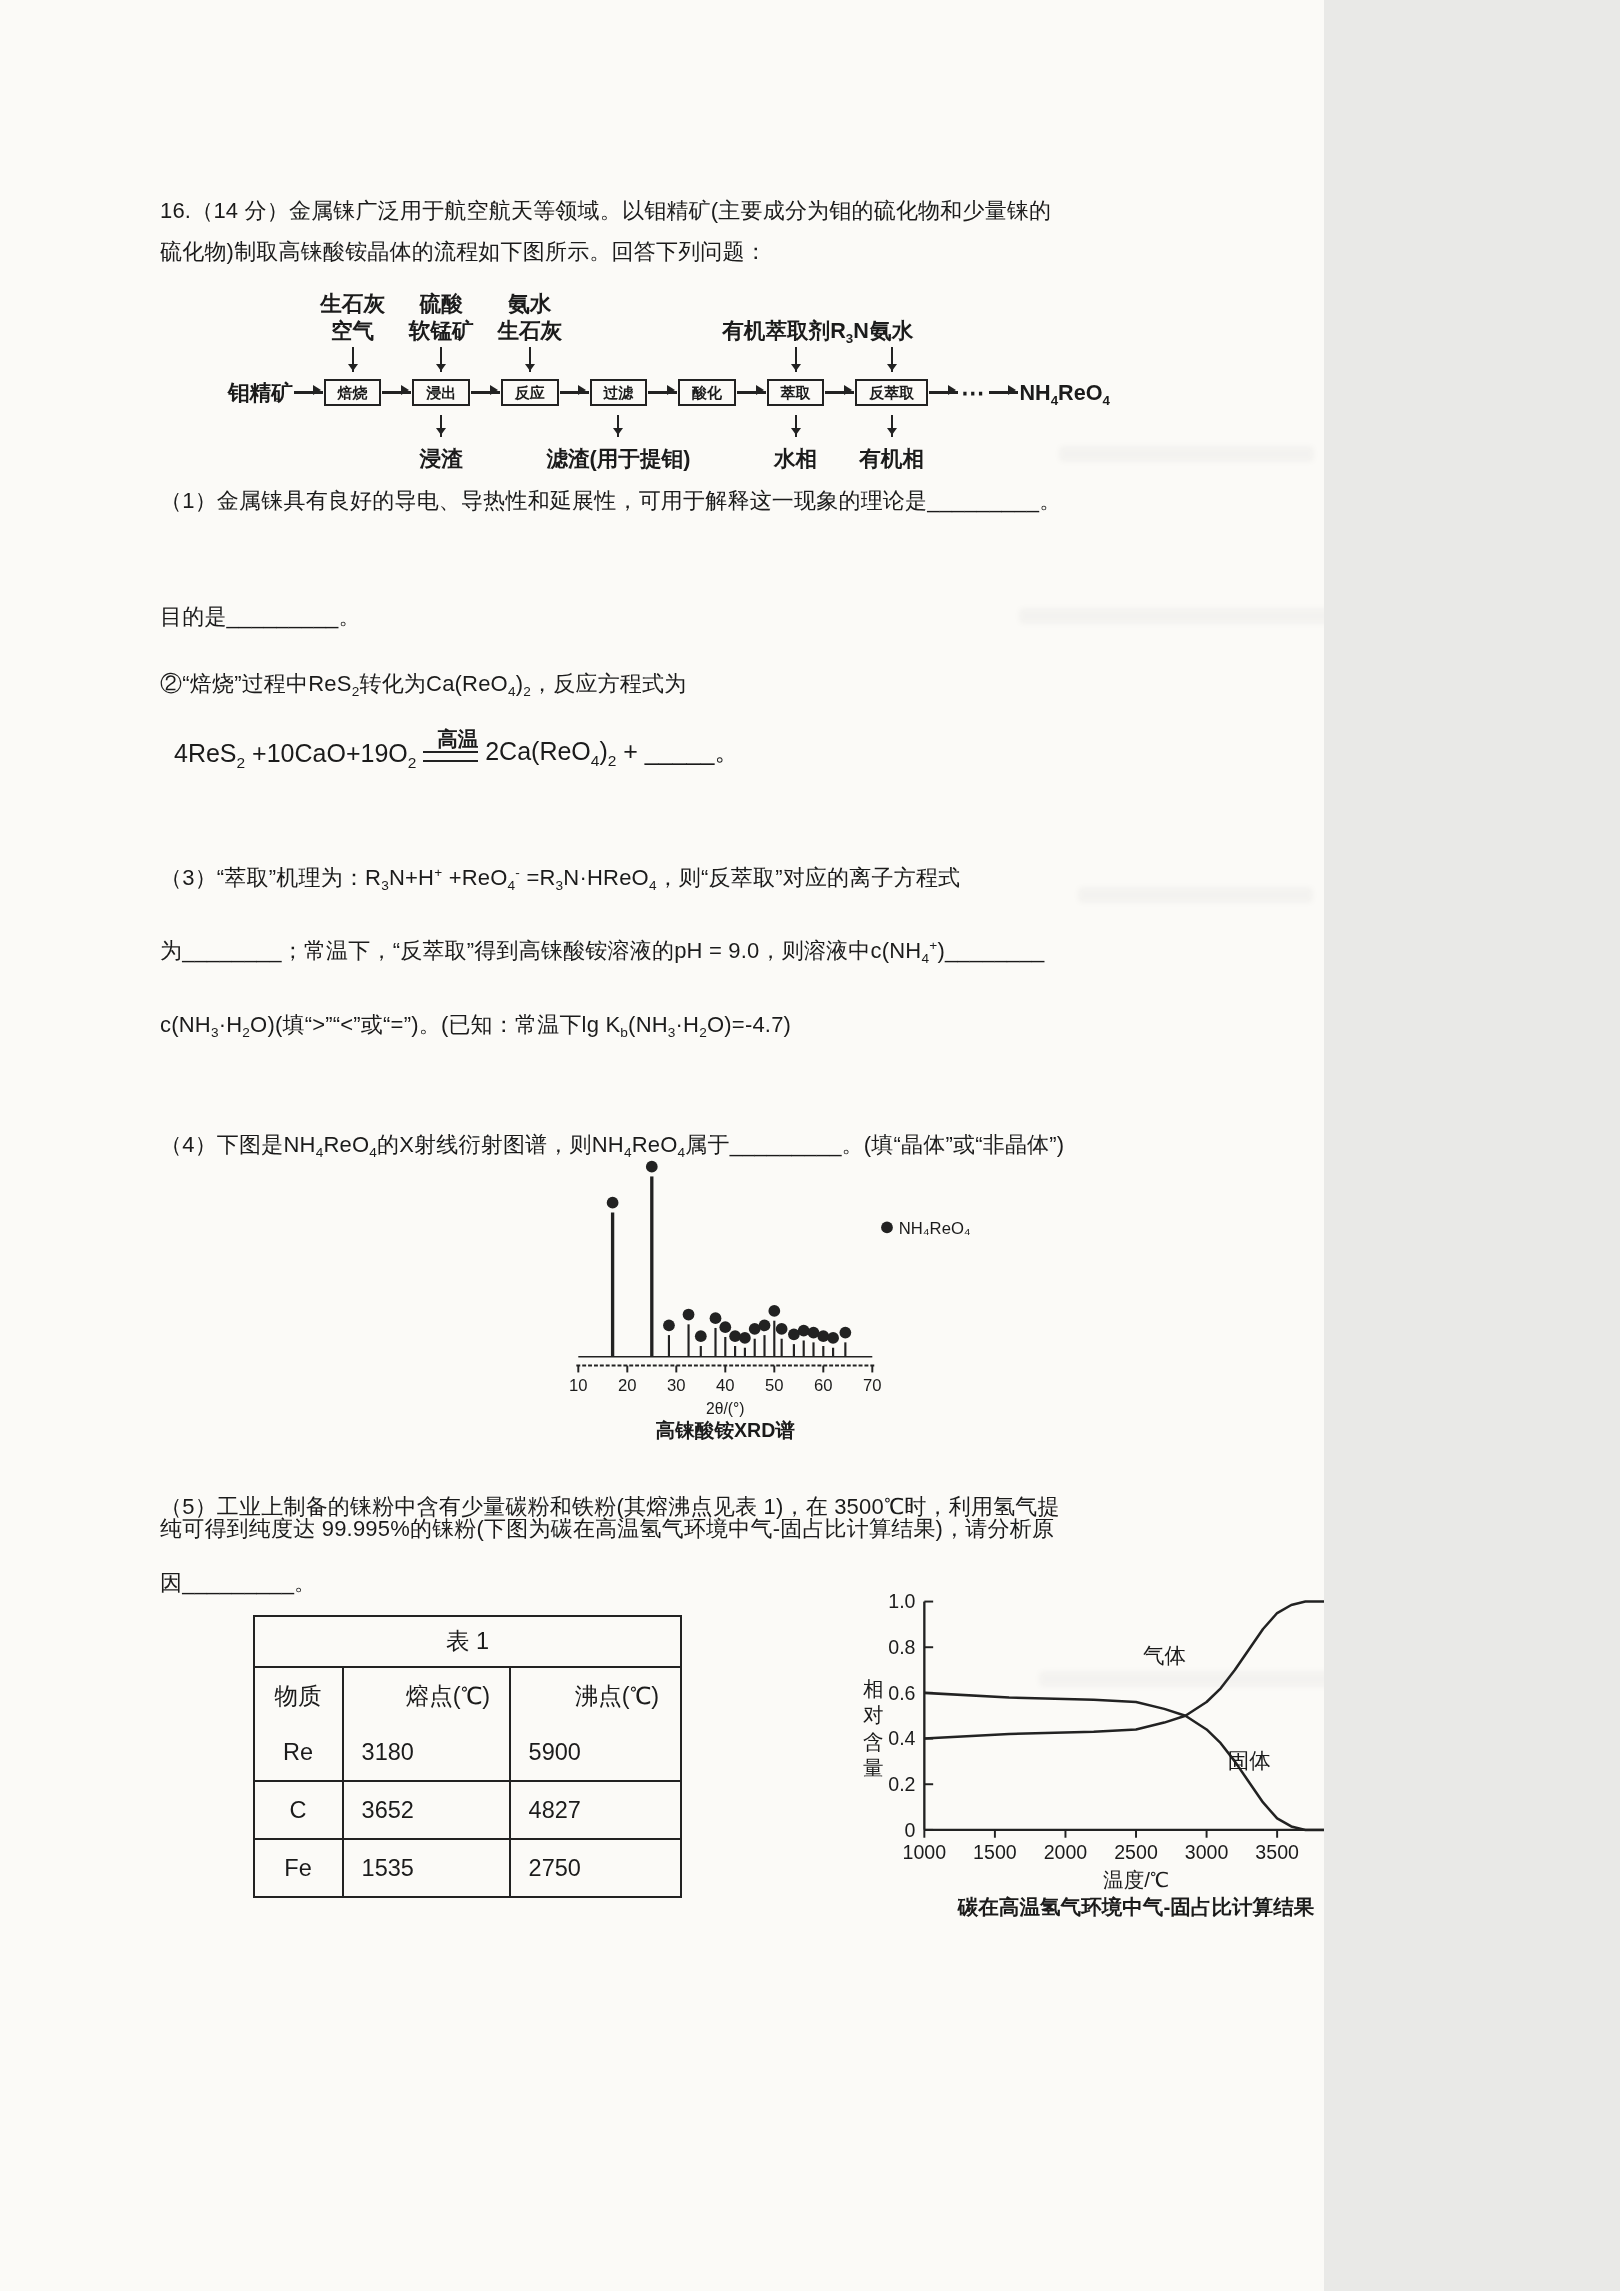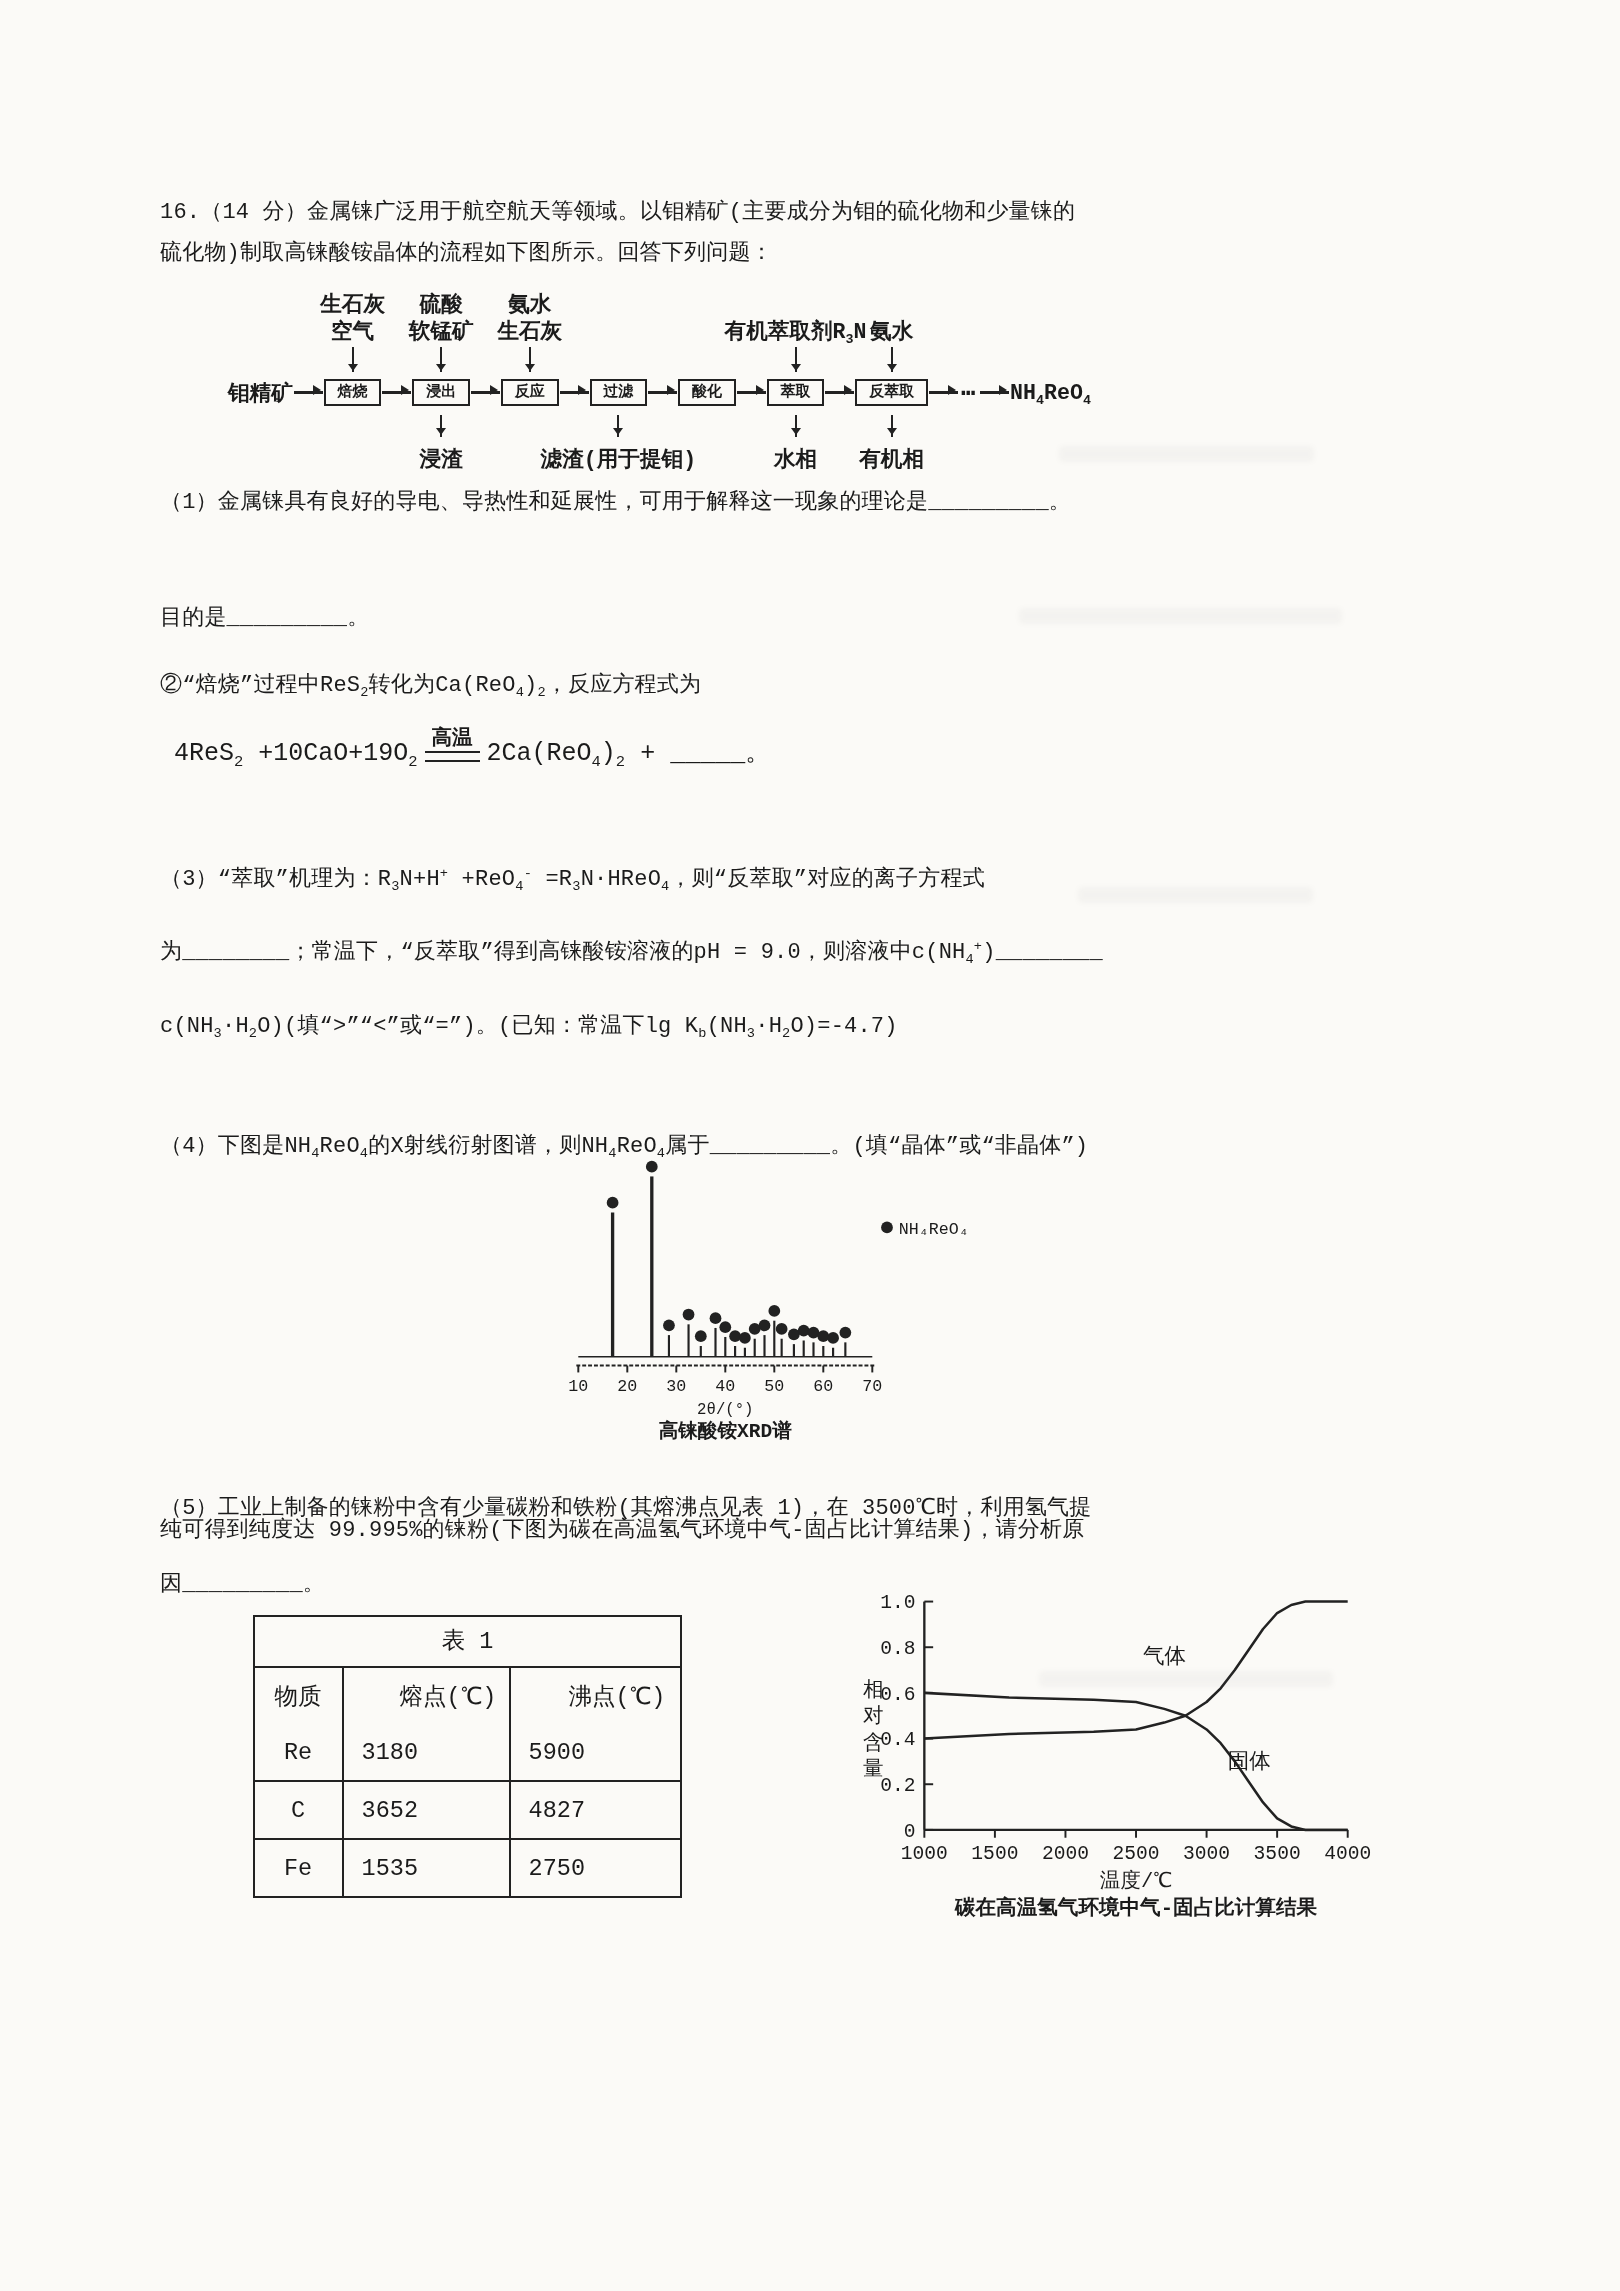--- a/index.html
+++ b/index.html
@@ -1,17 +1,17 @@
 <!DOCTYPE html>
 <html><head>
 <meta charset="utf-8">
 <style>
   html,body{margin:0;padding:0;background:#e9e9e7;}
-  .page{position:relative;width:1620px;height:2292px;background:#fbfaf7;overflow:hidden;
-        font-family:Liberation Mono, monospace;color:#1b1b1b;}
+  .page{position:relative;width:1324px;height:2292px;background:#fbfaf7;overflow:hidden;
+        font-family:Liberation Sans, sans-serif;color:#1b1b1b;}
   .tline{position:absolute;left:160px;white-space:nowrap;font-size:22px;letter-spacing:0.2px;}
   sub,sup{font-size:62%;line-height:0;}
   
   .flow{position:absolute;left:228px;top:286px;display:flex;align-items:flex-start;}
   .fcol{display:flex;flex-direction:column;align-items:center;}
   .ftop{position:relative;height:86px;width:100%;min-width:9.8px;}
   .ftop .varrow{position:absolute;bottom:0;left:50%;transform:translateX(-50%);}
   .flabel{position:absolute;left:50%;transform:translateX(-50%);white-space:nowrap;
           font-weight:700;font-size:21.6px;}
   .varrow{display:block;width:0;height:25.5px;border-left:2.4px solid #222;position:relative;}
@@ -25,21 +25,21 @@
   .olabel{position:absolute;top:31px;left:50%;transform:translateX(-50%);
           white-space:nowrap;font-weight:700;font-size:21.6px;}
   .harrow{display:block;width:29px;height:2.4px;background:#222;position:relative;margin:0 1px;}
   .harrow::after{content:'';position:absolute;right:-2.9px;top:-5.9px;
                  border:5.4px solid transparent;border-left:8.8px solid #222;}
   .fsrc,.fprod{font-size:21.6px;font-weight:700;white-space:nowrap;}
   .fdots{font-size:23.5px;letter-spacing:2px;padding:0 2px;font-weight:700;}
   
   .equation{position:absolute;left:174px;top:727px;display:flex;align-items:flex-end;
             font-size:25px;}
-  .eq-cond{display:flex;flex-direction:column;align-items:center;margin:0 6.9px;}
+  .eq-cond{display:flex;flex-direction:column;align-items:flex-end;margin:0 6.9px;}
   .cond-text{font-size:20.6px;font-weight:700;line-height:1.15;}
   .cond-bars{width:55px;height:6.9px;border-top:2.4px solid #222;border-bottom:2.4px solid #222;
              margin-bottom:6.9px;}
   
   .tbl{position:absolute;left:253px;top:1615px;border:2.9px solid #222;background:#fbfaf7;}
   .tbl-title{height:49px;line-height:49px;text-align:center;font-size:23.5px;
              border-bottom:2.2px solid #222;}
   .tbl table{border-collapse:collapse;}
   .tbl th,.tbl td{border:2.2px solid #222;font-size:23.5px;font-weight:normal;height:54px;padding-left:44px;}
   .tbl th{text-align:center;}

